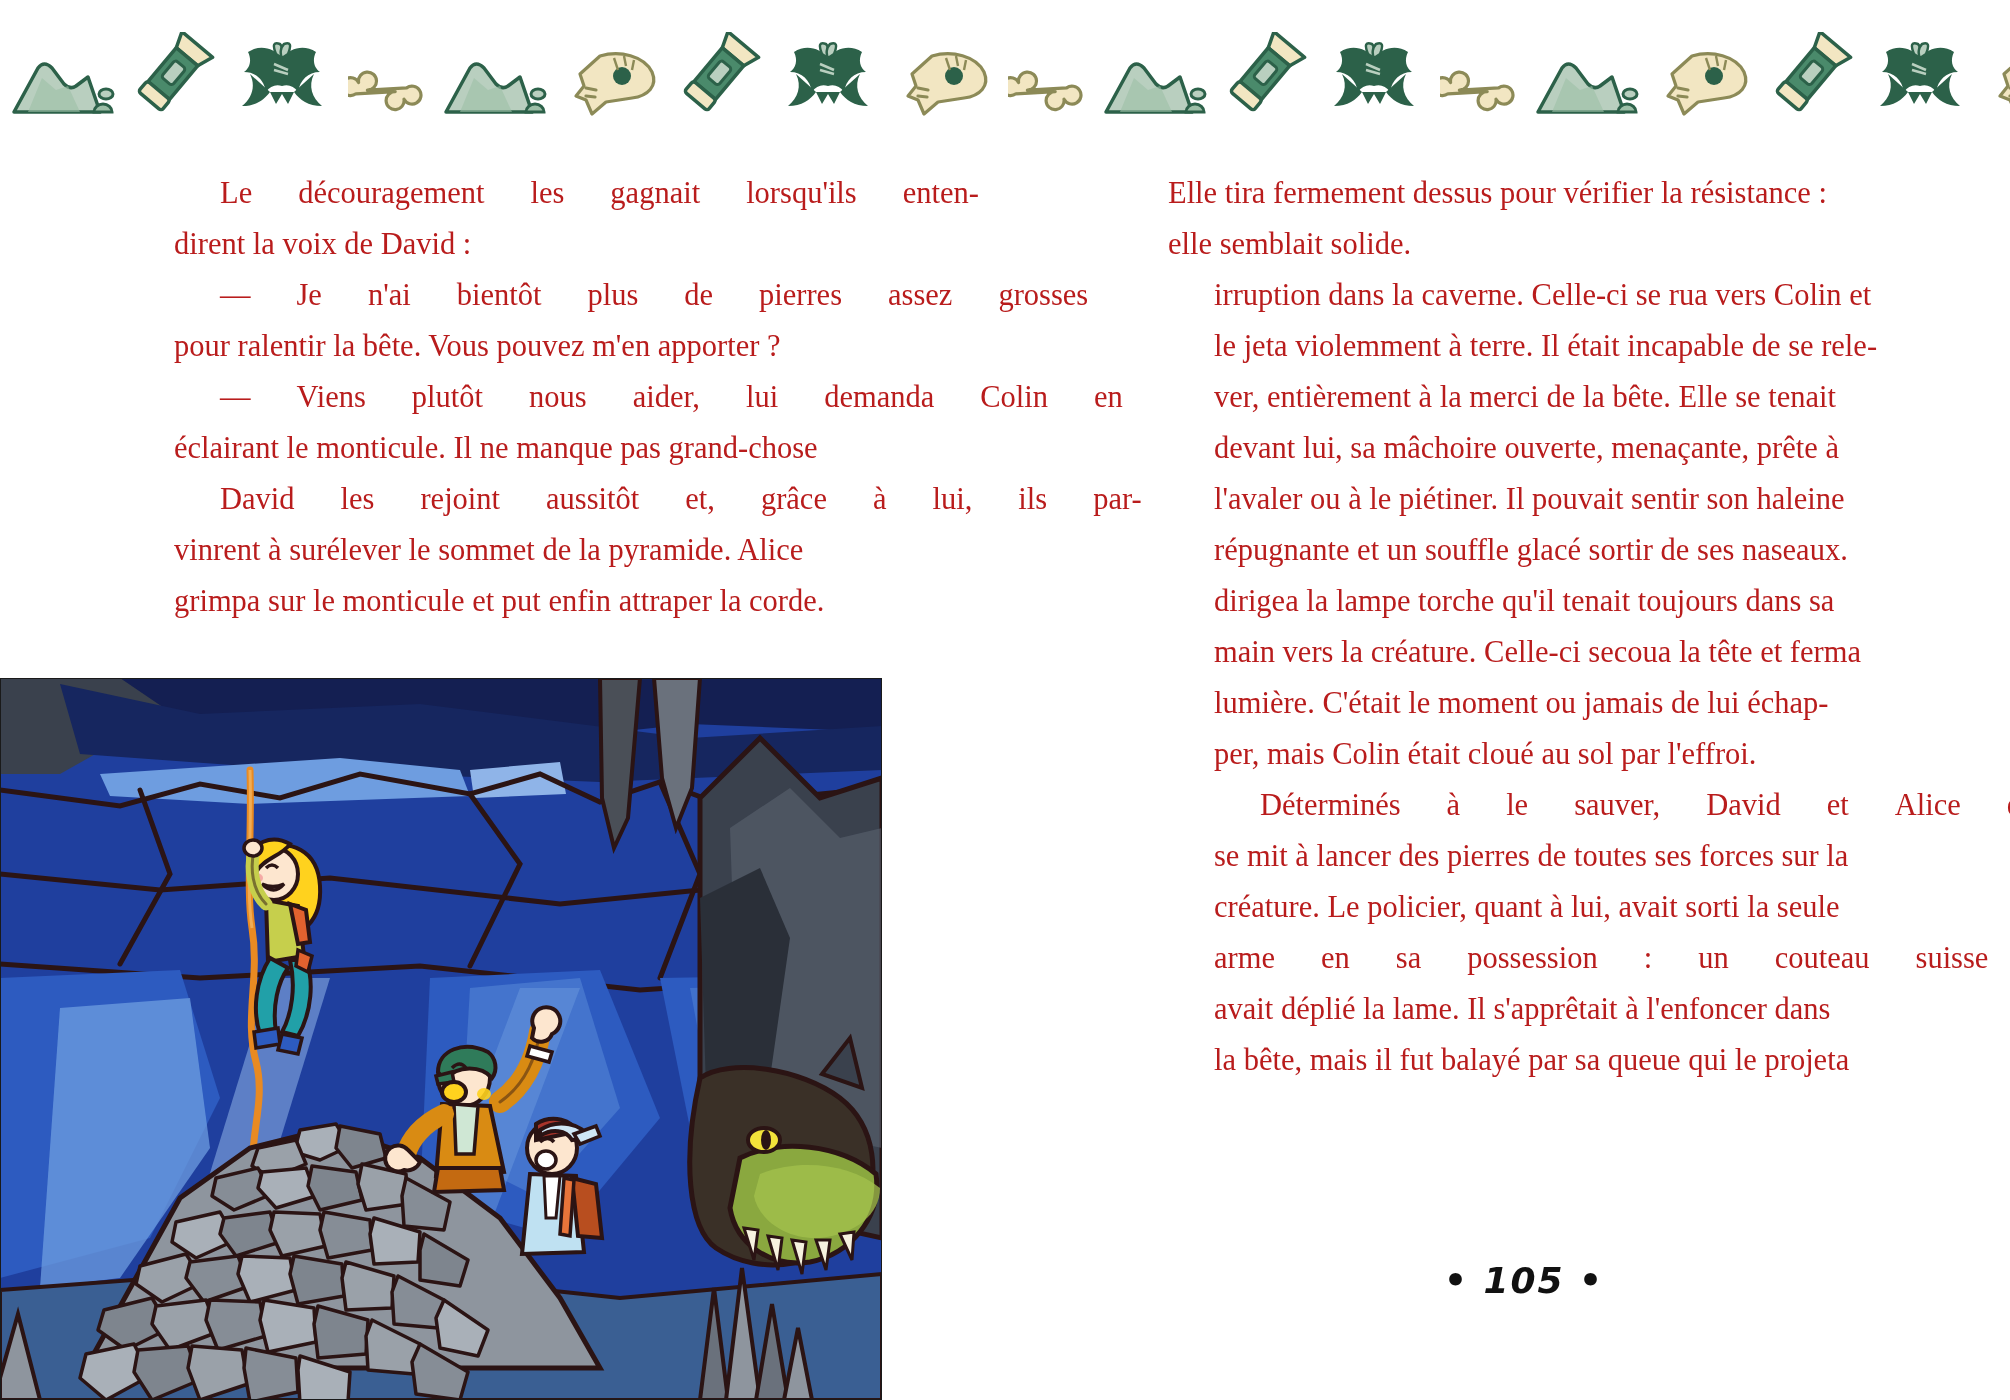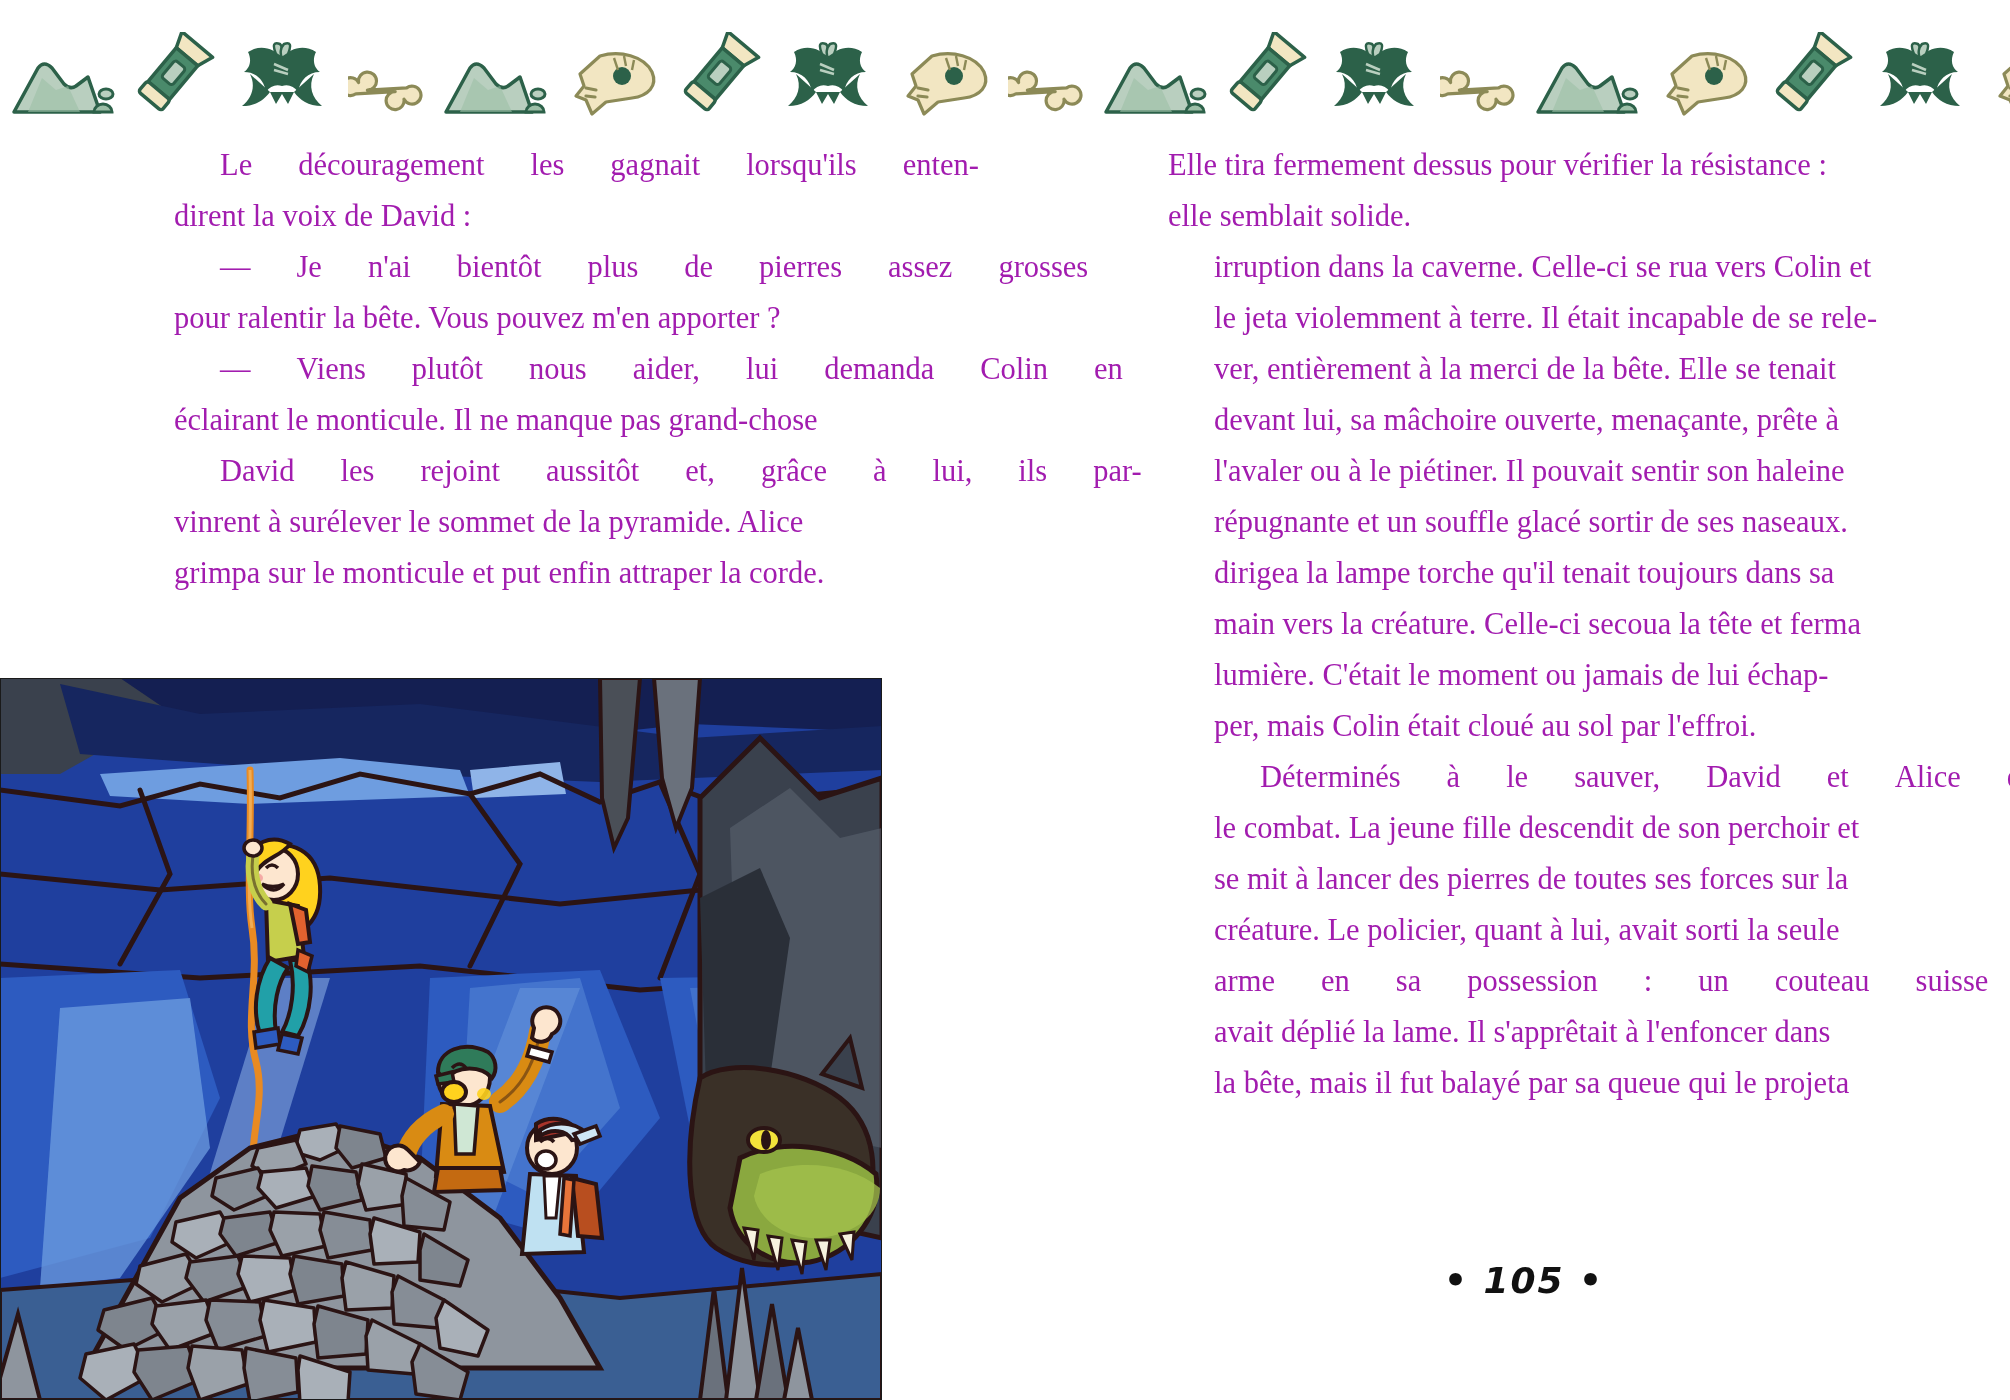--- a/index.html
+++ b/index.html
@@ -22,24 +22,24 @@
   .border-icon{
     flex:0 0 auto;
     margin-right:14px;
     display:block;
   }
   
   .column{
     position:absolute;
     font-size:30.5px;
     line-height:51px;
-    color:#a21caf;
+    color:#b91c1c;
     text-align:justify;
     text-justify:inter-word;
-    -webkit-hyphens:none;hyphens:none;
+    -webkit-hyphens:none;hyphens:none;margin-top:28px;
   }
   #left-column{ left:128px;  top:140px; width:704px; }
   #right-column{left:1168px; top:140px; width:712px; }
   .para{ margin:0; text-indent:46px; }
   .para.noindent{ text-indent:0; }
   
   .ln{ display:block; white-space:nowrap; }
   .ln.j{
     display:flex;justify-content:space-between;
   }
@@ -312,21 +312,20 @@
     <span class="ln j ind">
         <span>Déterminés</span>
         <span>à</span>
         <span>le</span>
         <span>sauver,</span>
         <span>David</span>
         <span>et</span>
         <span>Alice</span>
         <span>engagèrent</span>
       </span>
-    <span class="ln last">le combat. La jeune fille descendit de son perchoir et</span>
     <span class="ln last">se mit à lancer des pierres de toutes ses forces sur la</span>
     <span class="ln last">créature. Le policier, quant à lui, avait sorti la seule</span>
     <span class="ln j">
         <span>arme</span>
         <span>en</span>
         <span>sa</span>
         <span>possession</span>
         <span>:</span>
         <span>un</span>
         <span>couteau</span>

